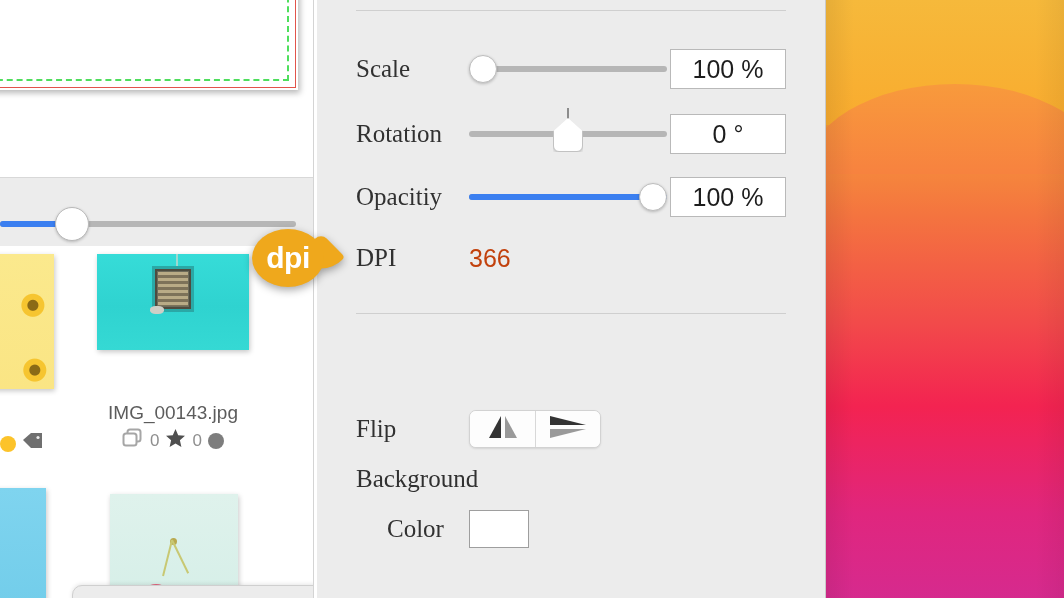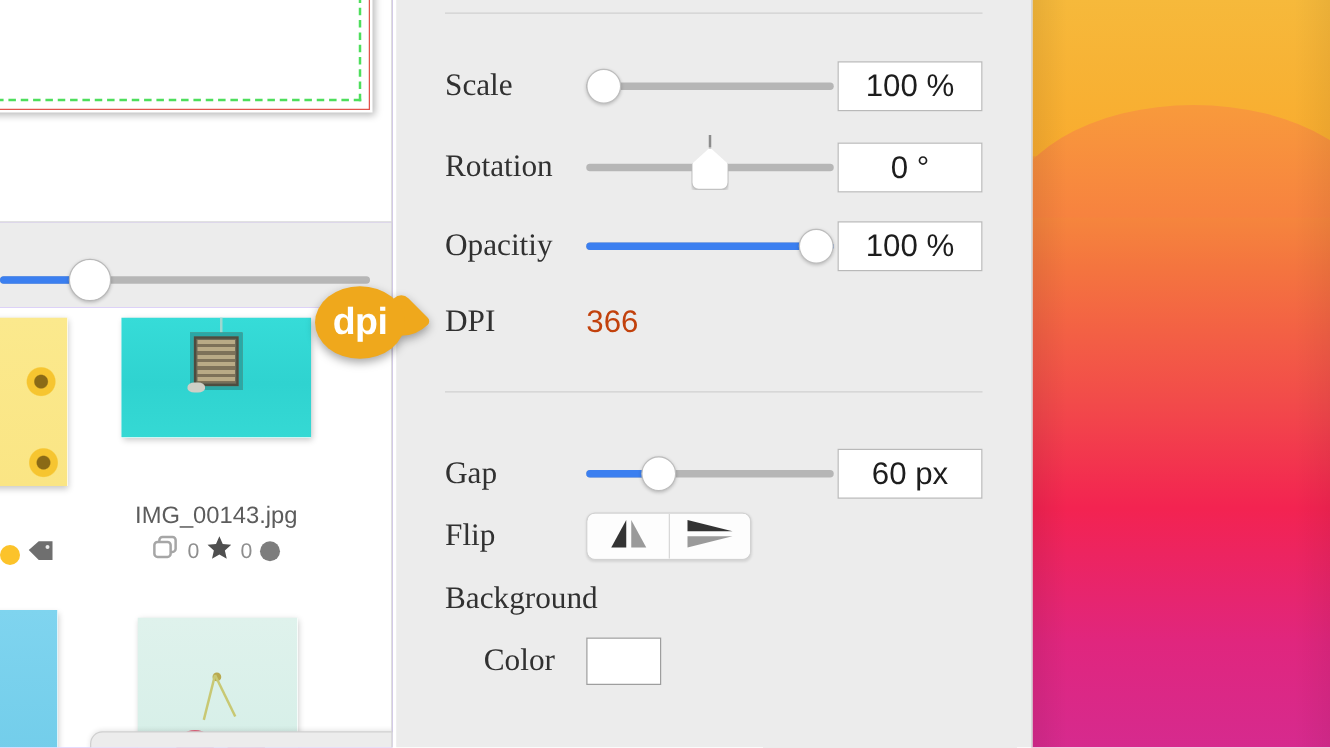--- a/index.html
+++ b/index.html
@@ -41,21 +41,21 @@
     background: #ffffff;
   }
   .window-edge {
     position: absolute; right: 0; top: 0; width: 1px; height: 598px;
     background: #c9c9c9;
   }
 
   
   .left-pane {
     position: absolute; left: 0; top: 0; width: 314px; height: 598px;
-    background: #8b5cf6; overflow: hidden;
+    background: #e5e5e5; overflow: hidden;
   }
   .pane-divider-v {
     position: absolute; left: 313px; top: 0; width: 1px; height: 598px;
     background: #d4d4d4;
   }
 
   
   .canvas-area {
     position: absolute; left: 0; top: 0; width: 314px; height: 178px;
     background: #ffffff; overflow: hidden;
@@ -412,29 +412,20 @@
         <div class="value-field">100 %</div>
       </div>
 
       <div class="row" style="top:236px;">
         <div class="row-label">DPI</div>
         <div class="plain-value">366</div>
       </div>
 
       <div class="divider" style="top:313px;"></div>
 
-      <div class="row" style="top:357px;">
-        <div class="row-label">Gap</div>
-        <div class="slider">
-          <div class="track"></div>
-          <div class="fill" id="gap-fill" style="width: 51.48px;"></div>
-          <div class="knob" id="gap-knob" style="left: 44.2px;"></div>
-        </div>
-        <div class="value-field">60 px</div>
-      </div>
 
       <div class="row" style="top:407px;">
         <div class="row-label">Flip</div>
         <div class="flip-group">
           <div class="flip-btn">
             <span>
               <svg width="44" height="26" viewBox="0 0 44 26">
                 <path d="M20 2 L20 24 L8 24 Z" fill="#333333"></path>
                 <path d="M24 2 L24 24 L36 24 Z" fill="#9a9a9a"></path>
               </svg>

